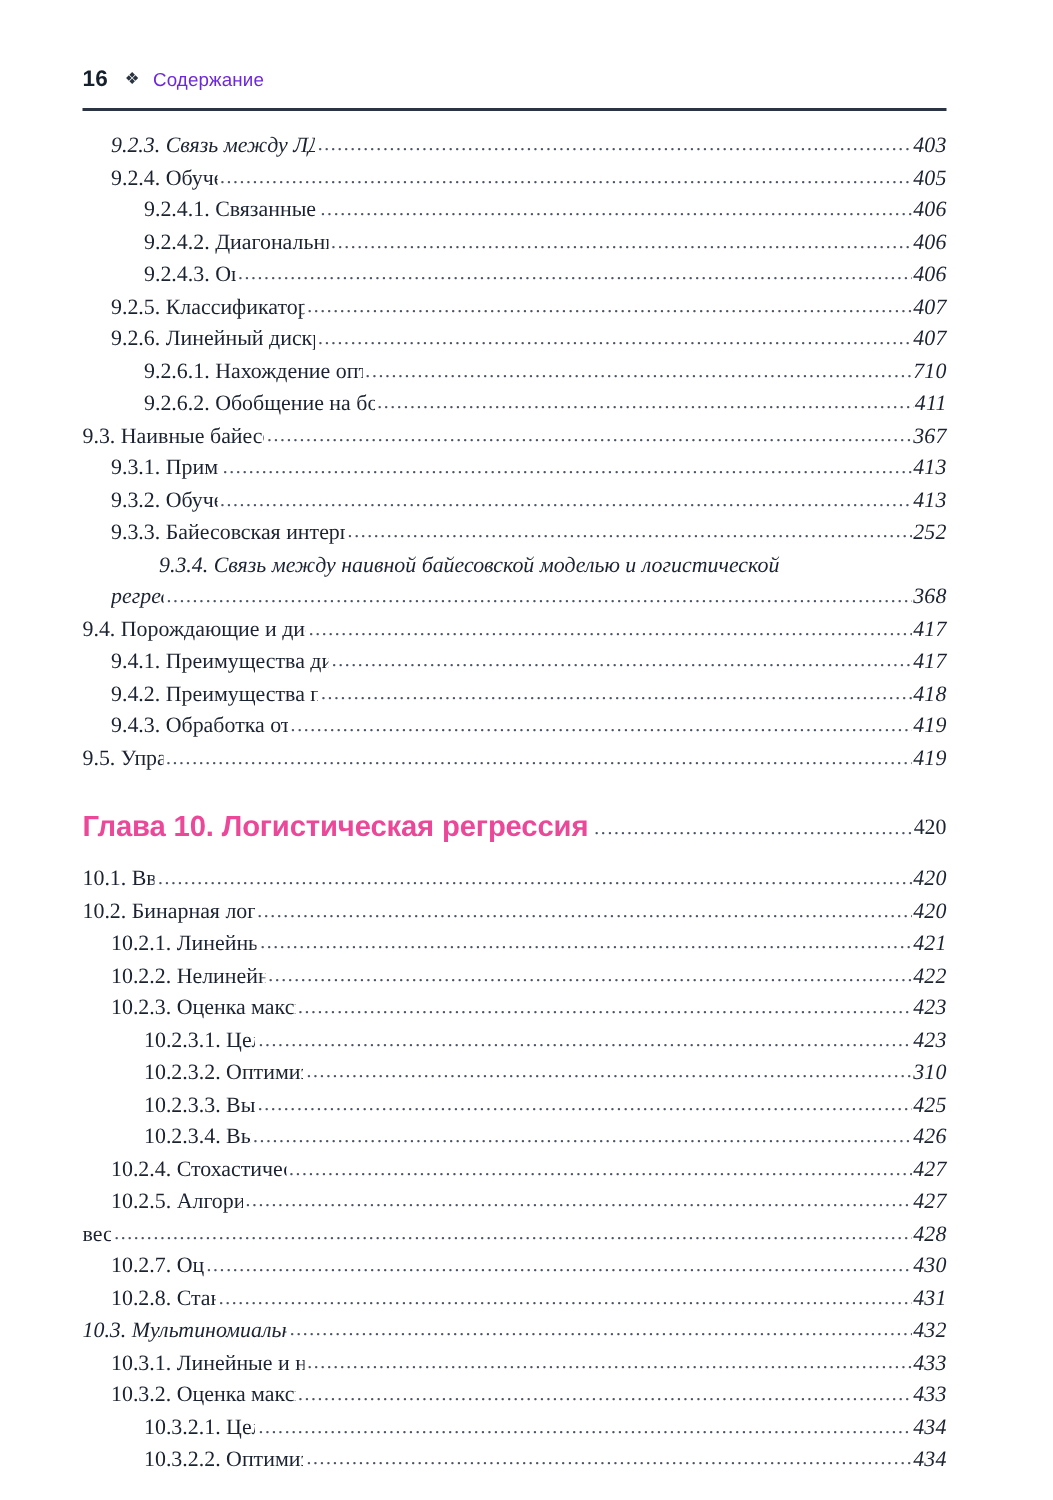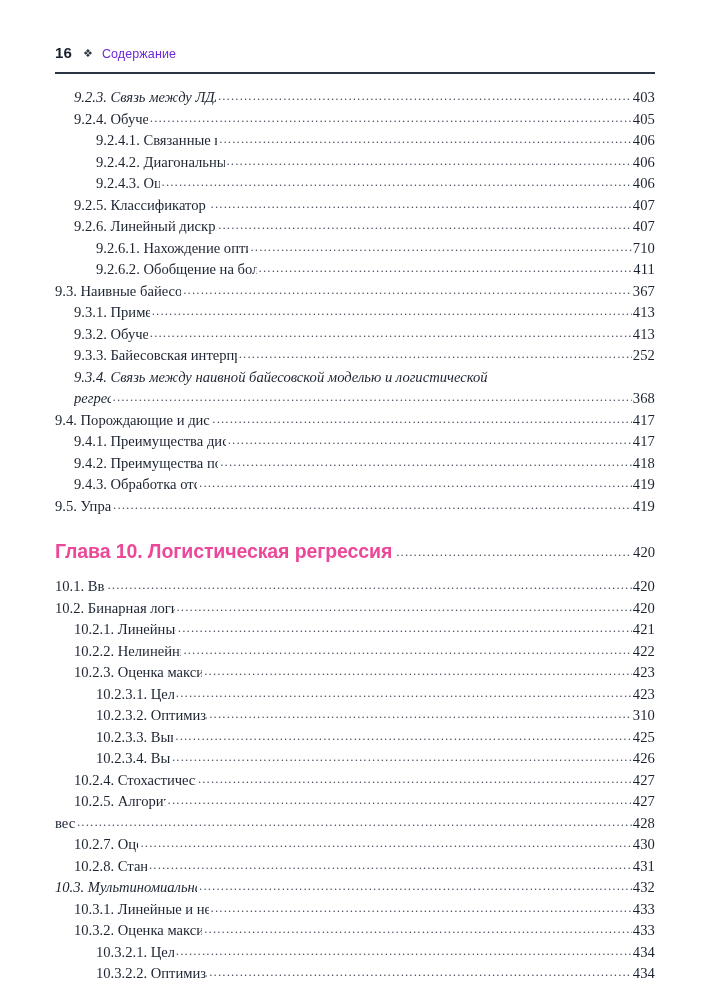--- a/index.html
+++ b/index.html
@@ -13,21 +13,21 @@
     font-family: "Liberation Serif", "DejaVu Serif", serif;
     color: #1b2330;
     overflow: hidden;
   }
 
   .page {
     position: relative;
     width: 702px;
     height: 1000px;
     box-sizing: border-box;
-    padding: 0 47px 0 55px;
+    padding: 0 71px 0 55px;
   }
 
   
   .running-head {
     display: flex;
     align-items: baseline;
     padding-top: 44px;
     height: 22px;
   }
   .folio {
@@ -84,24 +84,26 @@
     top: -2px;
     letter-spacing: 1.1px;
     font-size: 13px;
     color: #4a5462;
   }
   .entry .pageno {
     flex: 0 0 auto;
     text-align: right;
     font-variant-numeric: lining-nums;
     letter-spacing: .1px;
+    font-style: italic;
   }
   .entry.cont-first .label {
     flex: 1 1 auto;
     white-space: normal;
+    margin-left: 32px;
   }
 
   
   .lvl2 { padding-left: 0px; }
   .lvl3 { padding-left: 19px; }
   .lvl4 { padding-left: 41px; }
   .lvl2.cont { padding-left: 0px; }
   .lvl3.cont { padding-left: 19px; }
 
   .italic .label { font-style: italic; }

